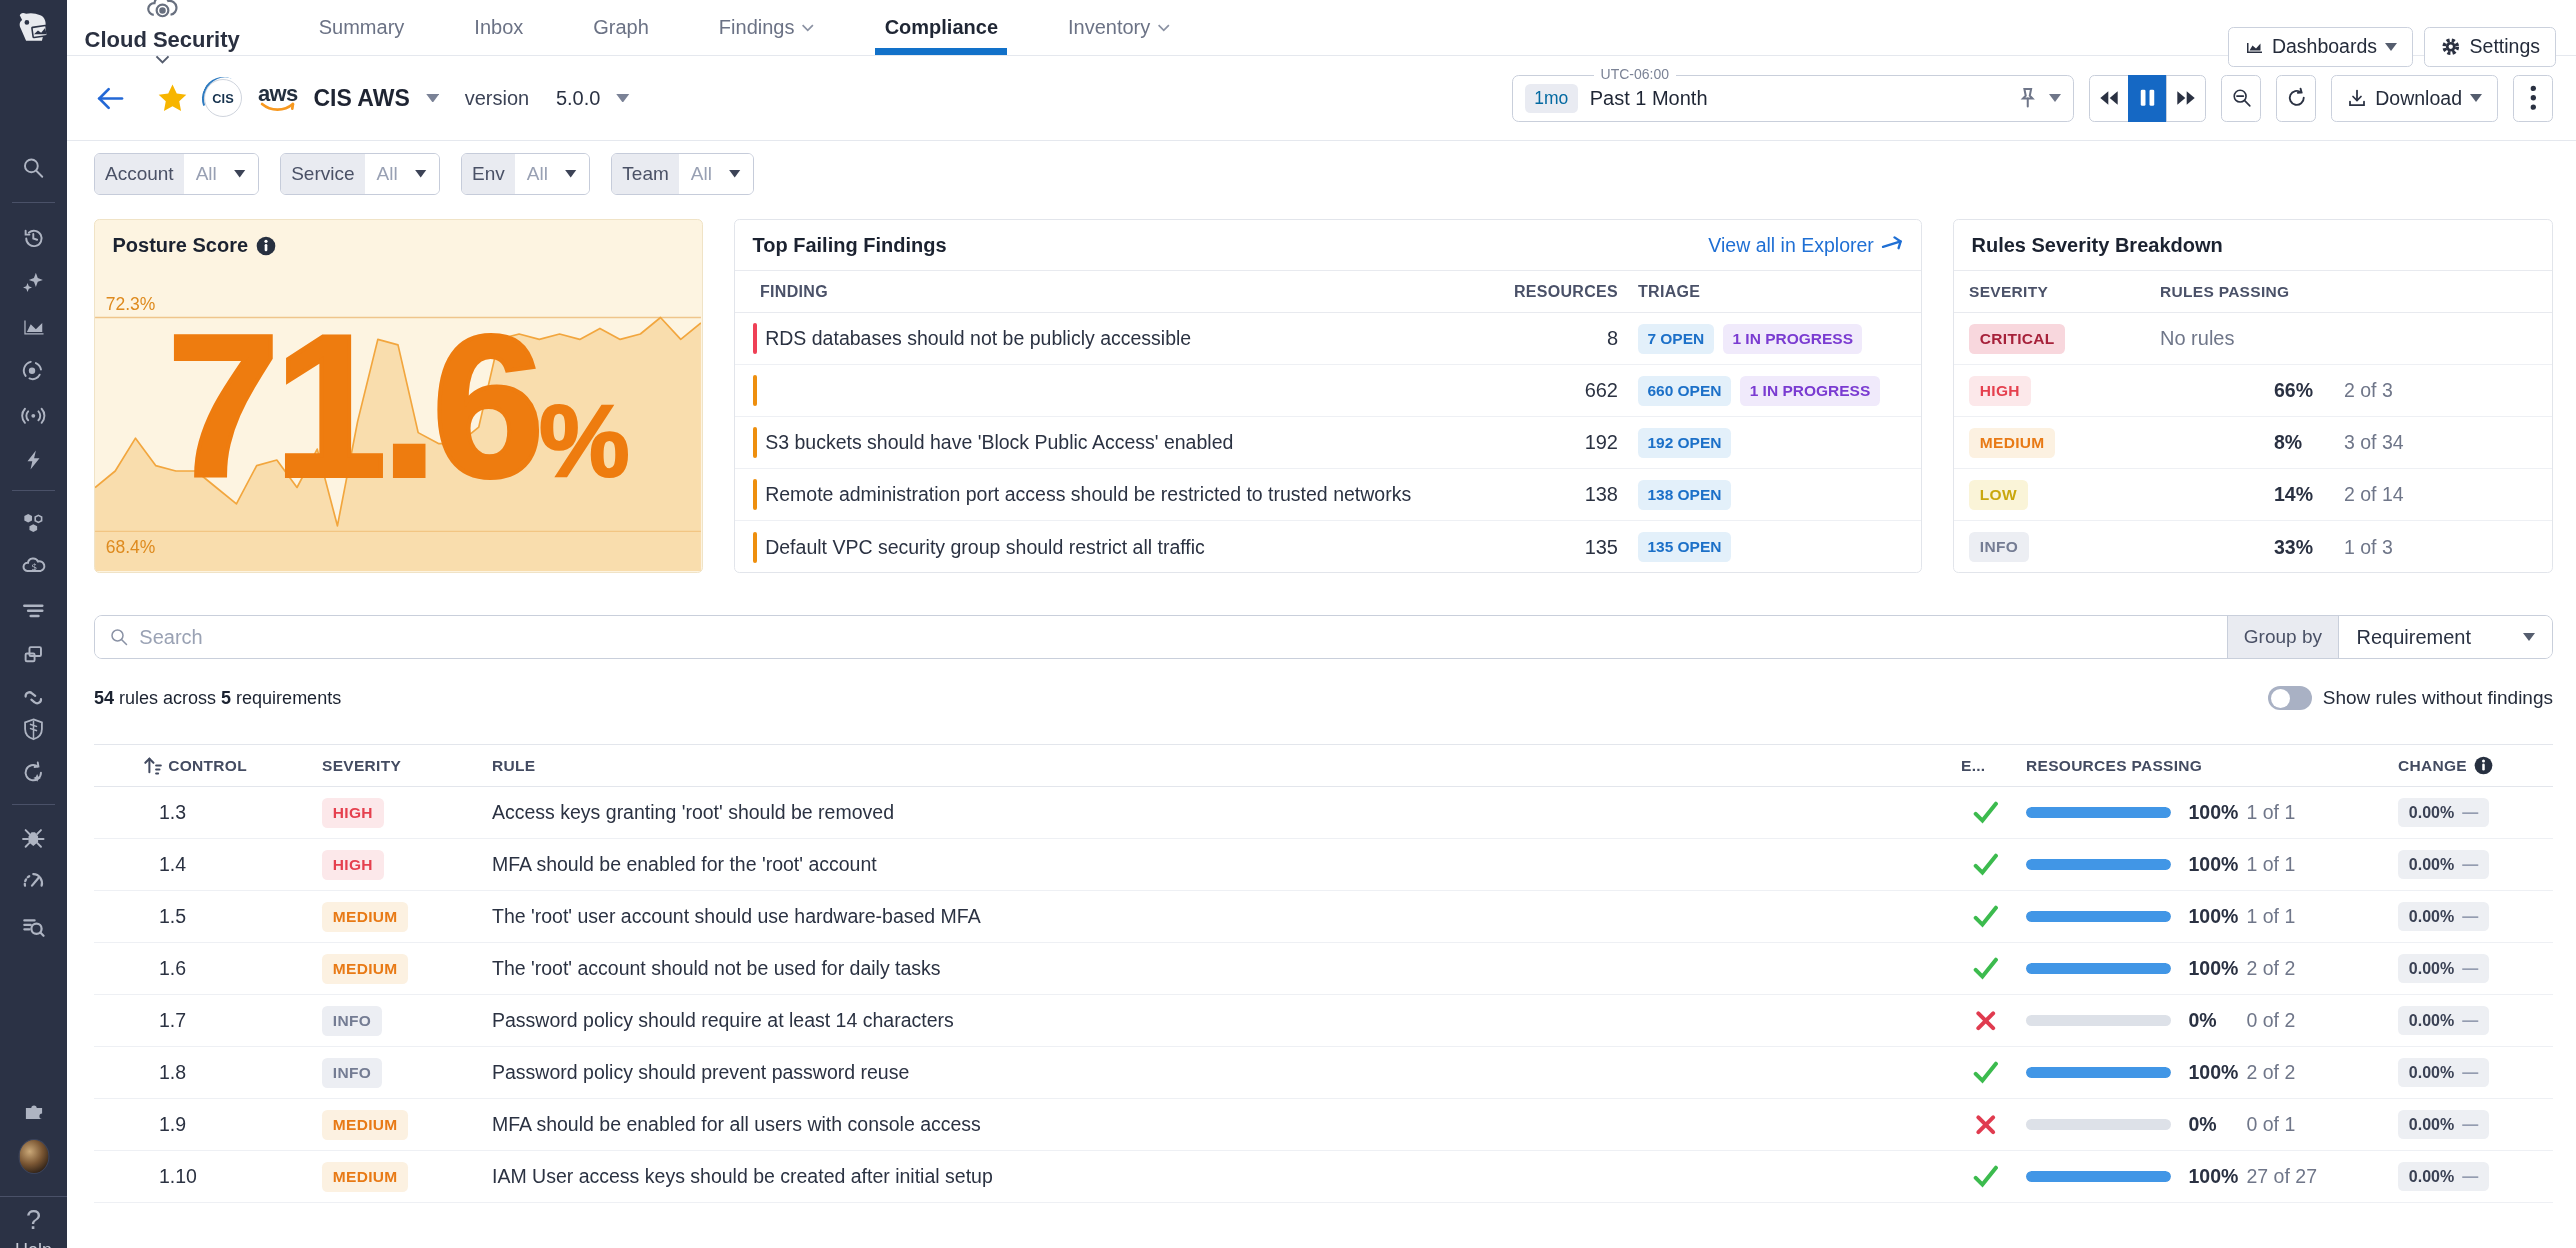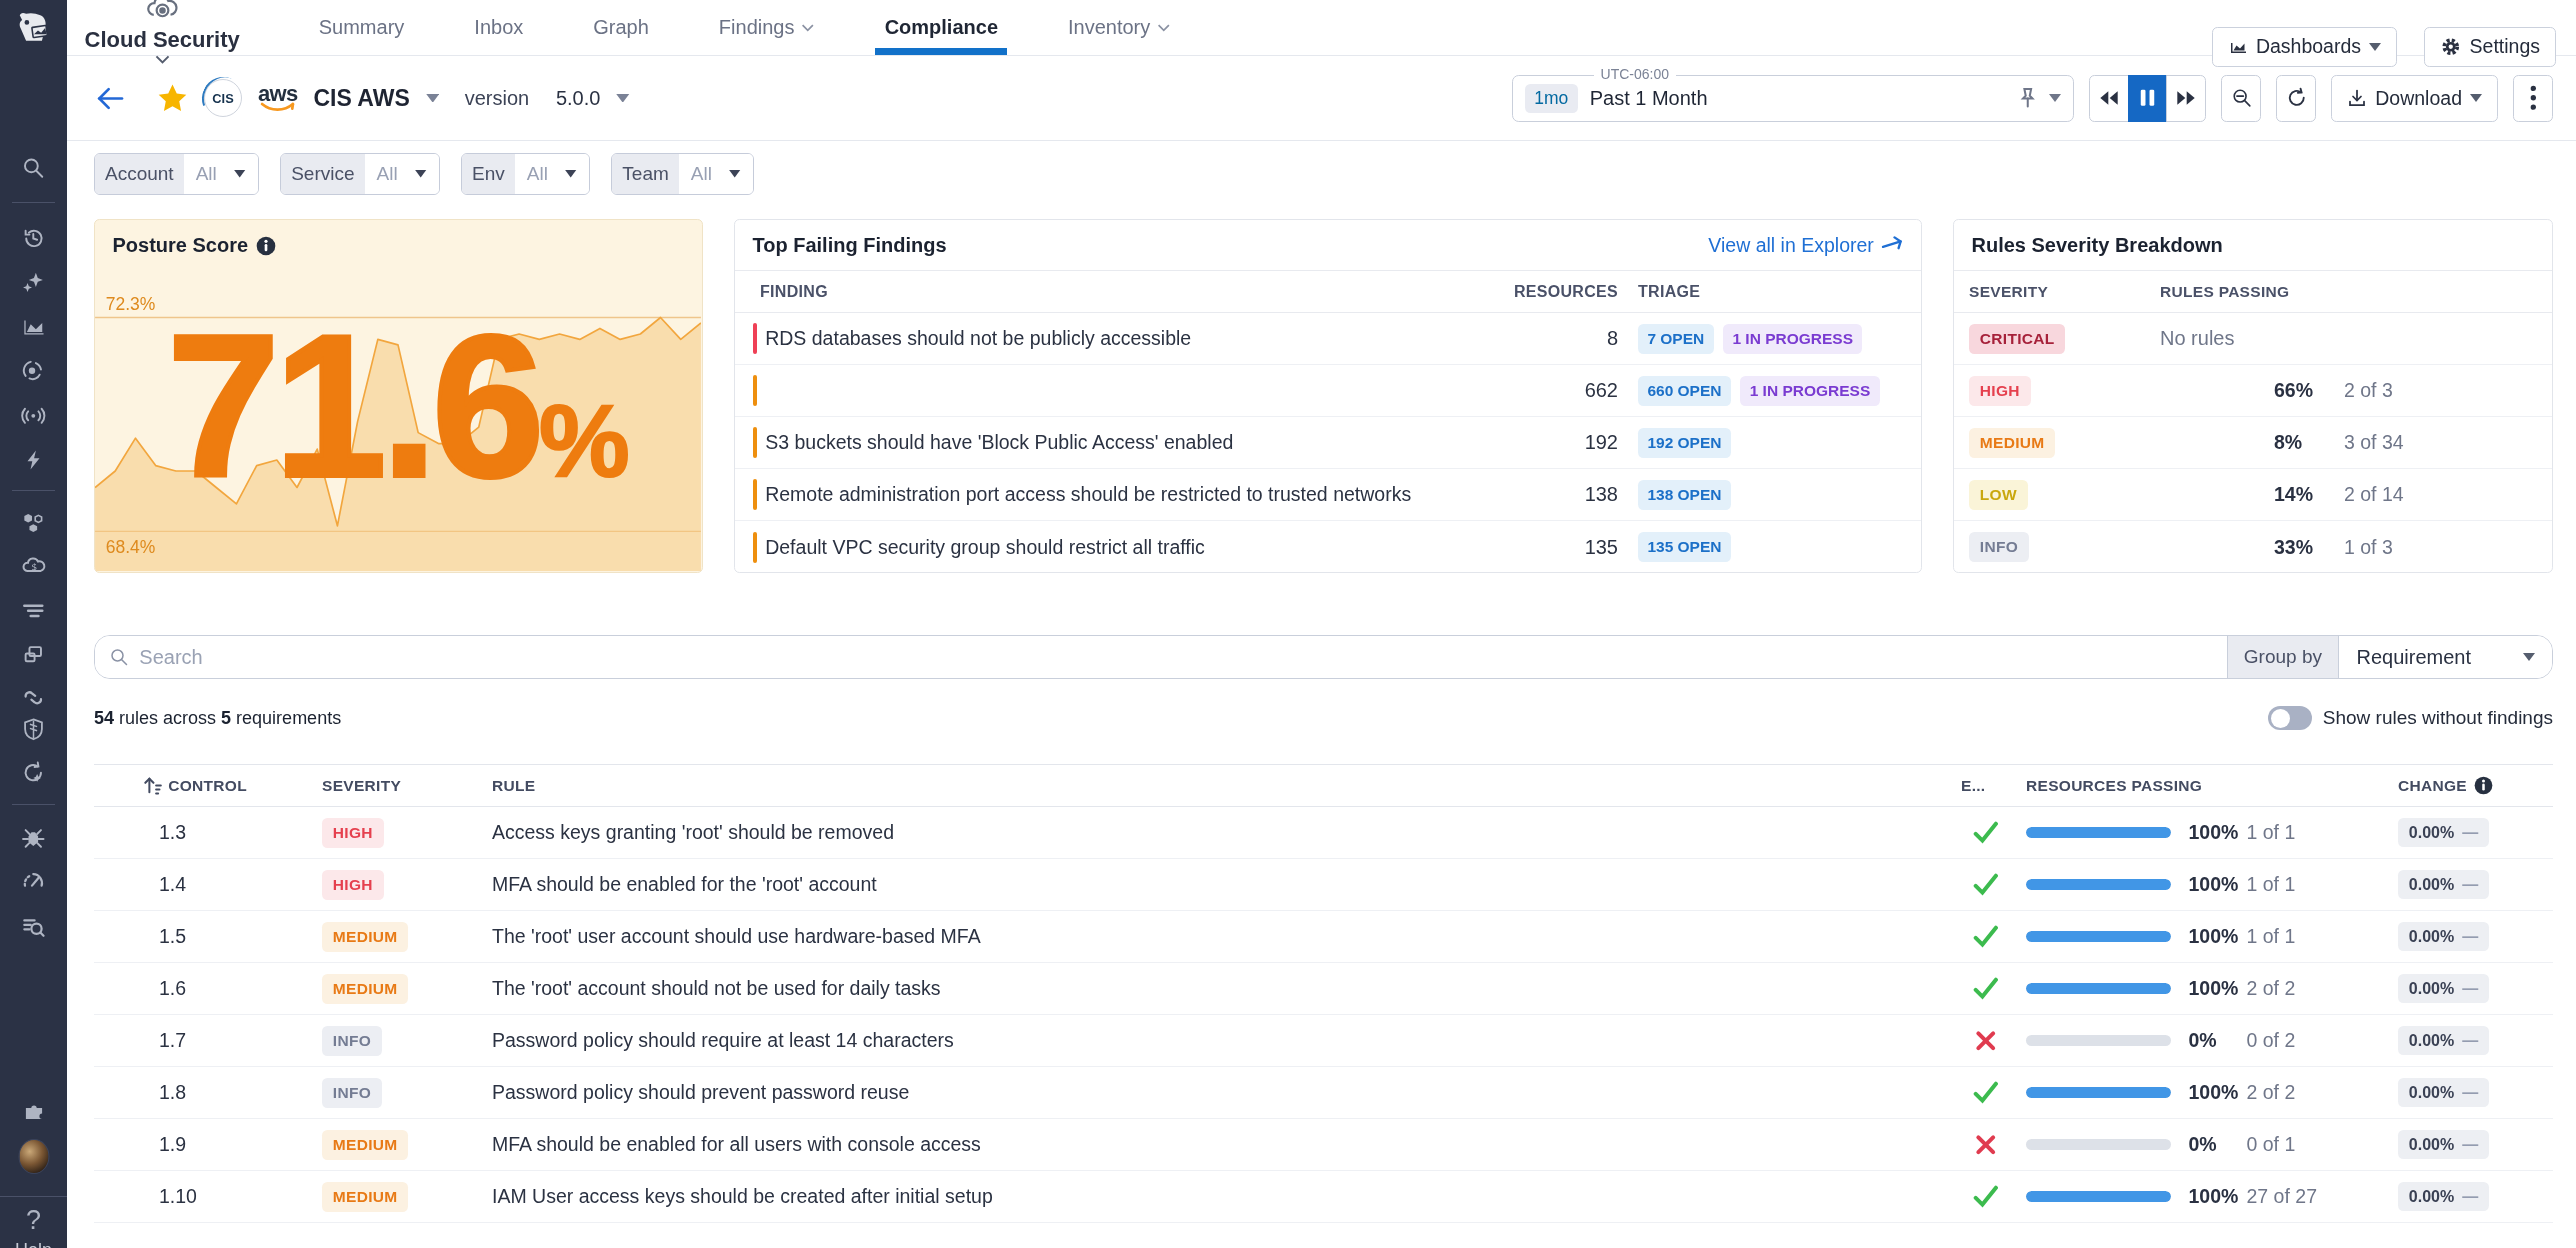--- a/index.html
+++ b/index.html
@@ -22,21 +22,21 @@
   
   .content { margin-left:67px; width:2509px; }
 
   .topnav { height:56px; display:flex; align-items:center; border-bottom:1.3px solid #e5e8ee; padding:0 20px 0 17.5px; }
   .prod { display:flex; align-items:center; gap:2px; cursor:pointer;flex-direction:column; }
   .prod-name { font-size:22px; font-weight:bold; color:#2a3040; }
   .tabs { display:flex; align-items:center; margin-left:79px; gap:70px; height:100%; }
   .tab { position:relative; height:100%; display:flex; align-items:center; gap:6.7px; font-size:20px; color:#6b7285; cursor:pointer; }
   .tab.active { color:#1f2634; font-weight:bold; }
   .tab.active::after { content:""; position:absolute; left:-9.4px; right:-9.4px; bottom:0; height:6.7px; background:#1271c9; }
-  .topnav-right { margin-left:auto; display:flex; gap:27px;margin-top:38px; }
+  .topnav-right { margin-left:auto; display:flex; gap:11px;margin-top:38px; }
   .btn { display:flex; align-items:center; gap:8px; height:40px; padding:0 15px; border:1.3px solid #cbd1dd;
     border-radius:5.4px; background:#fff; font-size:19.5px; color:#252c3b; cursor:pointer; }
 
   
   .framework-bar { height:85px; border-bottom:1.3px solid #e5e8ee; display:flex; align-items:center; padding:0 23px 0 27px; }
   .fw-left { display:flex; align-items:center; gap:16px; }
   .cis-circle { width:38px; height:38px; border-radius:50%; background:#fff; border:1.3px solid #cfd4dd;
     display:flex; align-items:center; justify-content:center; font-size:12.8px; font-weight:bold; color:#16324e; position:relative; }
   .cis-circle::before { content:""; position:absolute; inset:-3.4px; border-radius:50%;
     border-left:2.7px solid #2e7bc0; border-bottom:2.7px solid transparent; transform:rotate(25deg); }
@@ -113,21 +113,21 @@
   .sev-medium  { color:#e87a16; background:#fcf1e1; }
   .sev-low     { color:#c9a70e; background:#faf4d8; }
   .sev-info    { color:#747c93; background:#eceef3; }
   .bar { width:104px; height:11.4px; border-radius:6px; background:#dde1e8; overflow:hidden; }
   .bar > i { display:block; height:100%; background:#4196e6; border-radius:6px; }
   .pct-b { font-size:19.5px; font-weight:bold; color:#2a3142; }
   .frac { font-size:19.5px; color:#6f7689; }
   .no-rules { font-size:20px; color:#6f7689; }
 
   
-  .search-row { margin:62px 23px 0 27px; display:flex; height:44px; border:1.3px solid #c9cfdb; border-radius:16px; overflow:hidden; }
+  .search-row { margin:42px 23px 0 27px; display:flex; height:44px; border:1.3px solid #c9cfdb; border-radius:8px; overflow:hidden; }
   .search-box { flex:1; display:flex; align-items:center; gap:10.8px; padding:0 13.5px; background:#fff; }
   .search-box input { border:none; outline:none; flex:1; font-size:20px; color:#2b3242; font-family:inherit; }
   .search-box input::placeholder { color:#9aa2b4; }
   .gb-label { background:#e9ebf1; border-left:1.3px solid #c9cfdb; display:flex; align-items:center; padding:0 16px; font-size:19px; color:#4a5166; }
   .gb-value { background:#fff; border-left:1.3px solid #c9cfdb; display:flex; align-items:center; gap:20px; padding:0 17.5px; font-size:20px; color:#2a3142; cursor:pointer; width:214px; }
 
   .summary-row { margin:27px 23px 0 27px; display:flex; align-items:center; font-size:18px; color:#1b2230; }
   .summary-row b { font-weight:bold; }
   .toggle-wrap { margin-left:auto; display:flex; align-items:center; gap:10.8px; font-size:19px; color:#242b3a; }
   .toggle { width:44px; height:24px; border-radius:12px; background:#a9b1c4; position:relative; cursor:pointer; }

